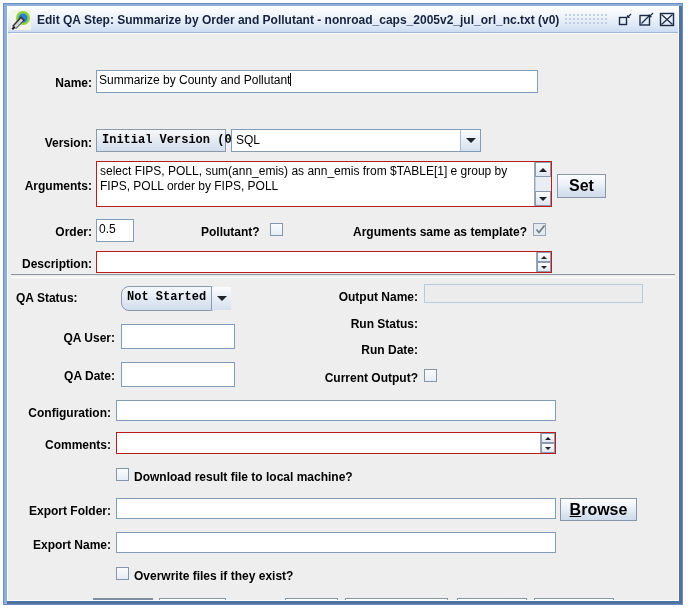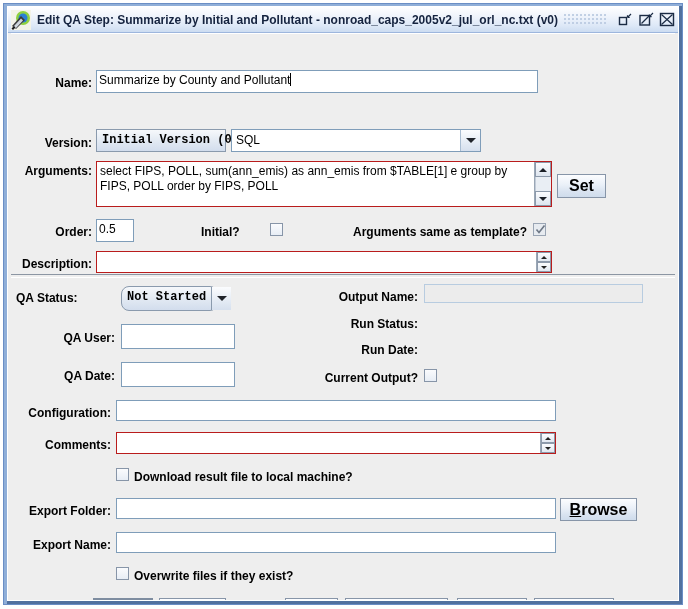--- a/index.html
+++ b/index.html
@@ -321,21 +321,21 @@
     <div class="win-icon">
       <svg width="20" height="20" viewBox="0 0 20 20">
         <rect x="0" y="0" width="20" height="20" fill="#f3f3e8"></rect>
         <circle cx="12" cy="8" r="7" fill="#8fd13f"></circle>
         <circle cx="12" cy="8" r="4.5" fill="#2a7fd4"></circle>
         <path d="M1 16 L10 6 L14 10 L5 19 Z" fill="#3b3b3b"></path>
         <path d="M2.5 16.5 L10 8.5 L12 10.5 L4.5 18.5 Z" fill="#cfd6dd"></path>
         <path d="M0.5 18.5 L3 16 L4.5 17.5 L2 20 Z" fill="#1b1b1b"></path>
       </svg>
     </div>
-    <div class="win-title">Edit QA Step: Summarize by Initial and Pollutant - nonroad_caps_2005v2_jul_orl_nc.txt (v0)</div>
+    <div class="win-title">Edit QA Step: Summarize by Order and Pollutant - nonroad_caps_2005v2_jul_orl_nc.txt (v0)</div>
     <div class="title-grip"></div>
     <div class="tb-btn">
       <svg width="17" height="17" viewBox="0 0 17 17">
         <rect x="2.5" y="6.5" width="7" height="7" fill="none" stroke="#1b2b44" stroke-width="1.4"></rect>
         <path d="M14 3 L10.5 6.5 M10.5 6.5 L10.5 4.3 M10.5 6.5 L12.7 6.5" stroke="#1b2b44" stroke-width="1.2" fill="none"></path>
       </svg>
     </div>
     <div class="tb-btn">
       <svg width="17" height="17" viewBox="0 0 17 17">
         <rect x="2" y="4.5" width="9.5" height="9.5" fill="none" stroke="#1b2b44" stroke-width="1.4"></rect>
@@ -365,39 +365,39 @@
           <i class="arrow-dn"></i>
         </div>
     </div>
     <div class="combo plain" style="left:223px; top:96px; width:250px; height:23px;">
       <div class="combo-text">SQL</div>
       <div class="combo-btn">
           <i class="arrow-dn"></i>
         </div>
     </div>
 
-    <div class="lbl" style="left:10px; top:131px; width:74px;">Arguments:</div>
+    <div class="lbl" style="left:10px; top:146px; width:74px;">Arguments:</div>
     <div class="ta-wrap" style="left:88px; top:128px; width:456px; height:46px;">
       <div class="ta-text">select FIPS, POLL, sum(ann_emis) as ann_emis from $TABLE[1] e group by FIPS, POLL order by FIPS, POLL</div>
       <div class="vscroll">
         <div class="sb-arrow">
             <i class="tri-up"></i>
           </div>
         <div class="sb-track"></div>
         <div class="sb-arrow">
             <i class="tri-dn"></i>
           </div>
       </div>
     </div>
     <div class="btn" style="left:549px; top:141px; width:49px; height:24px;">Set</div>
 
     <div class="lbl" style="left:10px; top:192px; width:74px;">Order:</div>
     <div class="tf" style="left:88px; top:186px; width:38px; height:23px;">0.5</div>
 
-    <div class="lbl lbl-l" style="left:193px; top:192px;">Initial?</div>
+    <div class="lbl lbl-l" style="left:193px; top:192px;">Pollutant?</div>
     <div class="cb" style="left:262px; top:190px;"></div>
 
     <div class="lbl lbl-l" style="left:345px; top:192px;">Arguments same as template?</div>
     <div class="cb checked-disabled" style="left:525px; top:190px;">
       <svg class="tick" viewBox="0 0 11 11">
         <path d="M1.5 5.5 L4 8.5 L9.5 1.5" stroke="#6d7785" stroke-width="1.6" fill="none"></path>
       </svg>
     </div>
 
     <div class="lbl" style="left:5px; top:224px; width:79px;">Description:</div>

